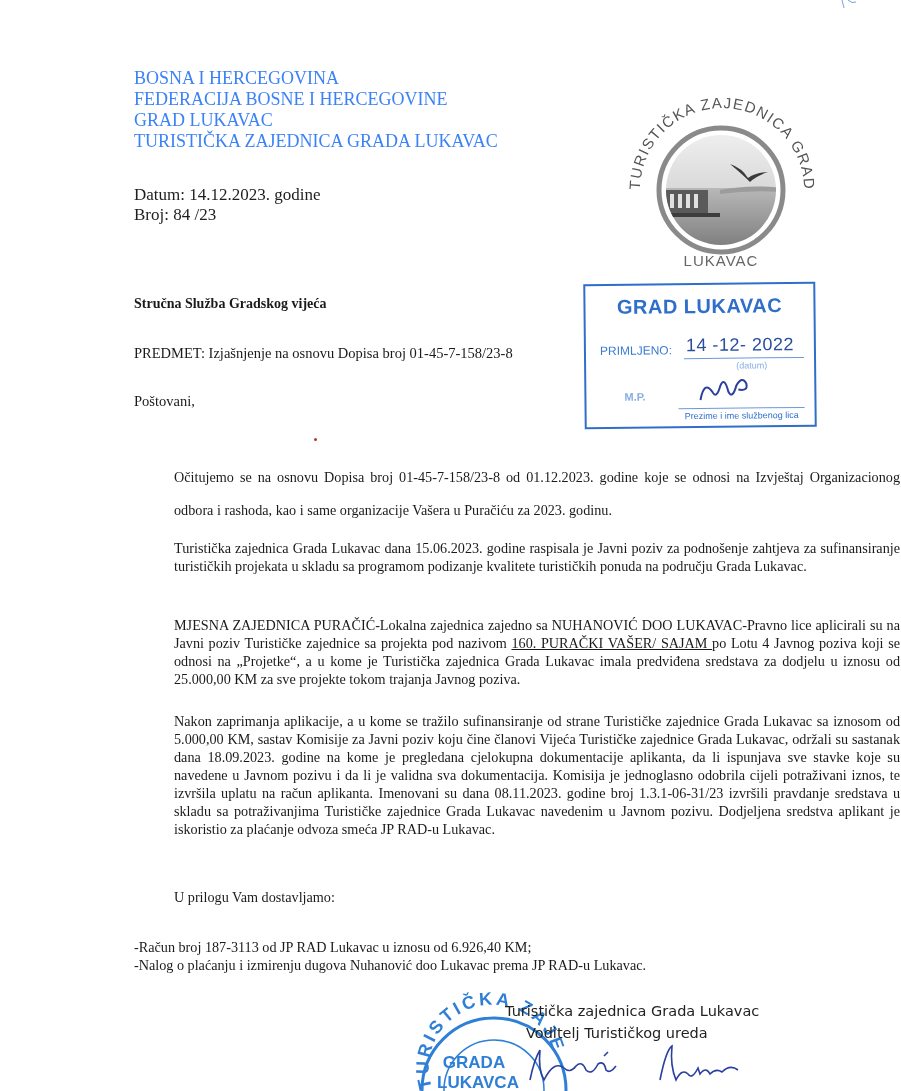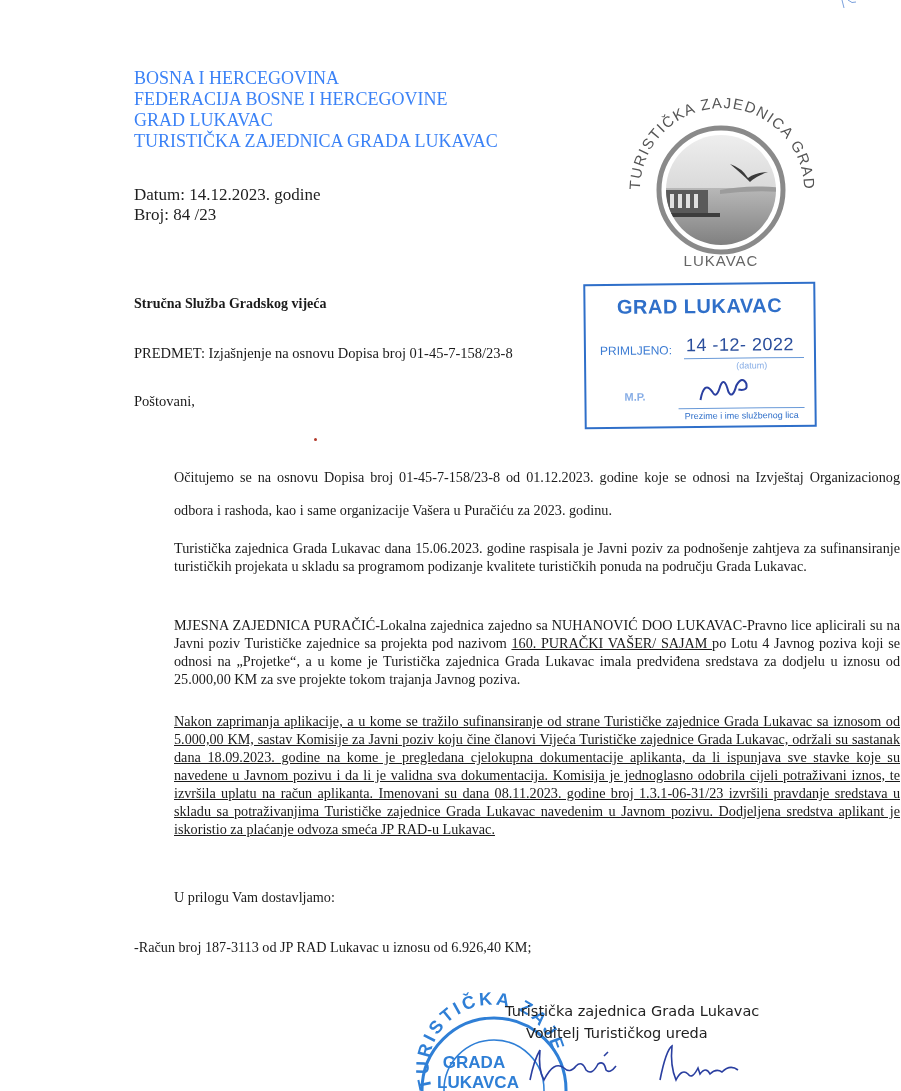--- a/index.html
+++ b/index.html
@@ -9,21 +9,21 @@
   .hdr div { white-space: nowrap; }
   .meta { left: 134px; top: 185px; font-size: 17px; line-height: 20px; color: #1e1e1e; }
   .recipient { left: 134px; top: 296px; font-size: 14px; font-weight: bold; color: #1a1a1a; }
   .subject { left: 134px; top: 345px; font-size: 14.5px; color: #1a1a1a; }
   .subject b { font-weight: normal; }
   .greet { left: 134px; top: 393px; font-size: 14.5px; color: #1a1a1a; }
   .para { left: 134px; width: 726px; font-size: 14.2px; color: #1a1a1a; text-align: justify; margin-left: 40px; }
   .p1 { top: 461px; line-height: 33px; }
   .p2 { top: 539px; line-height: 18px; }
   .p3 { top: 616px; line-height: 18px; }
-  .p4 { top: 712px; line-height: 18px; text-decoration: underline; }
+  .p4 { top: 712px; line-height: 18px; }
   .p5 { top: 889px; }
   .att { left: 134px; top: 938px; font-size: 14.2px; line-height: 18px; color: #1a1a1a; }
   .u { text-decoration: underline; }
   .dot { left: 314px; top: 438px; width: 3px; height: 3px; border-radius: 50%; background: #b23a2b; }
   
   .logo { left: 600px; top: 80px; width: 240px; height: 190px; }
   
   .stamp { left: 584px; top: 283px; width: 232px; height: 145px; border: 2px solid #2f6fc9; transform: rotate(-0.6deg); box-sizing: border-box; color: #2f6fc9; font-family: "Liberation Sans", sans-serif; }
   .stamp .title { position: absolute; left: 0; right: 0; top: 10px; text-align: center; font-weight: bold; font-size: 20px; letter-spacing: 0.5px; }
   .stamp .rec { position: absolute; left: 14px; top: 58px; font-size: 12px; color: #3b7bd3; }
@@ -118,20 +118,21 @@
 <div class="abs para p1">Očitujemo se na osnovu Dopisa broj 01-45-7-158/23-8 od 01.12.2023. godine koje se odnosi na Izvještaj Organizacionog odbora i rashoda, kao i same organizacije Vašera u Puračiću za 2023. godinu.</div>
 <div class="abs para p2">Turistička zajednica Grada Lukavac dana 15.06.2023. godine raspisala je Javni poziv za podnošenje zahtjeva za sufinansiranje turističkih projekata u skladu sa programom podizanje kvalitete turističkih ponuda na području Grada Lukavac.</div>
 <div class="abs para p3">
   <span>MJESNA ZAJEDNICA PURAČIĆ-Lokalna zajednica zajedno sa NUHANOVIĆ DOO LUKAVAC-Pravno lice aplicirali su na Javni poziv Turističke zajednice sa projekta pod nazivom </span><span class="u">160. PURAČKI VAŠER/ SAJAM </span><span> po Lotu 4 Javnog poziva koji se odnosi na „Projetke“, a  u kome je Turistička zajednica Grada Lukavac imala predviđena sredstava za dodjelu u iznosu od 25.000,00 KM za sve projekte tokom trajanja Javnog poziva.</span>
 </div>
 <div class="abs para p4">Nakon zaprimanja aplikacije, a  u kome se tražilo sufinansiranje od strane Turističke zajednice Grada Lukavac sa iznosom od 5.000,00 KM, sastav Komisije za Javni poziv  koju čine članovi Vijeća Turističke zajednice Grada Lukavac, održali su sastanak dana  18.09.2023. godine na kome je pregledana  cjelokupna dokumentacije aplikanta,  da li ispunjava sve stavke koje su navedene u Javnom pozivu i da li je validna sva dokumentacija. Komisija je jednoglasno odobrila cijeli potraživani iznos, te izvršila uplatu na račun aplikanta. Imenovani su dana 08.11.2023. godine broj 1.3.1-06-31/23 izvršili pravdanje sredstava u skladu sa potraživanjima Turističke zajednice Grada Lukavac navedenim u Javnom pozivu. Dodjeljena sredstva aplikant je iskoristio za plaćanje odvoza smeća JP RAD-u Lukavac.</div>
 <div class="abs para p5">U prilogu Vam dostavljamo:</div>
 
 <div class="abs att">
   <div>-Račun broj 187-3113 od JP RAD Lukavac u iznosu od 6.926,40 KM;</div>
+  <div>-Nalog o plaćanju i izmirenju dugova Nuhanović doo Lukavac prema JP RAD-u Lukavac.</div>
 </div>
 
 <svg class="abs seal" viewBox="0 0 160 120">
   <defs>
       <path id="sealArc" d="M 20 100 A 62 62 0 0 1 140 60"></path>
     </defs>
   <circle cx="82" cy="102" r="72" fill="none" stroke="#2f7fd6" stroke-width="3"></circle>
   <circle cx="82" cy="102" r="50" fill="none" stroke="#2f7fd6" stroke-width="1.5"></circle>
   <text font-family="Liberation Sans, sans-serif" font-weight="bold" font-size="18" fill="#2f7fd6" letter-spacing="3">
     <textPath href="#sealArc">TURISTIČKA ZAJEDNICA</textPath>

